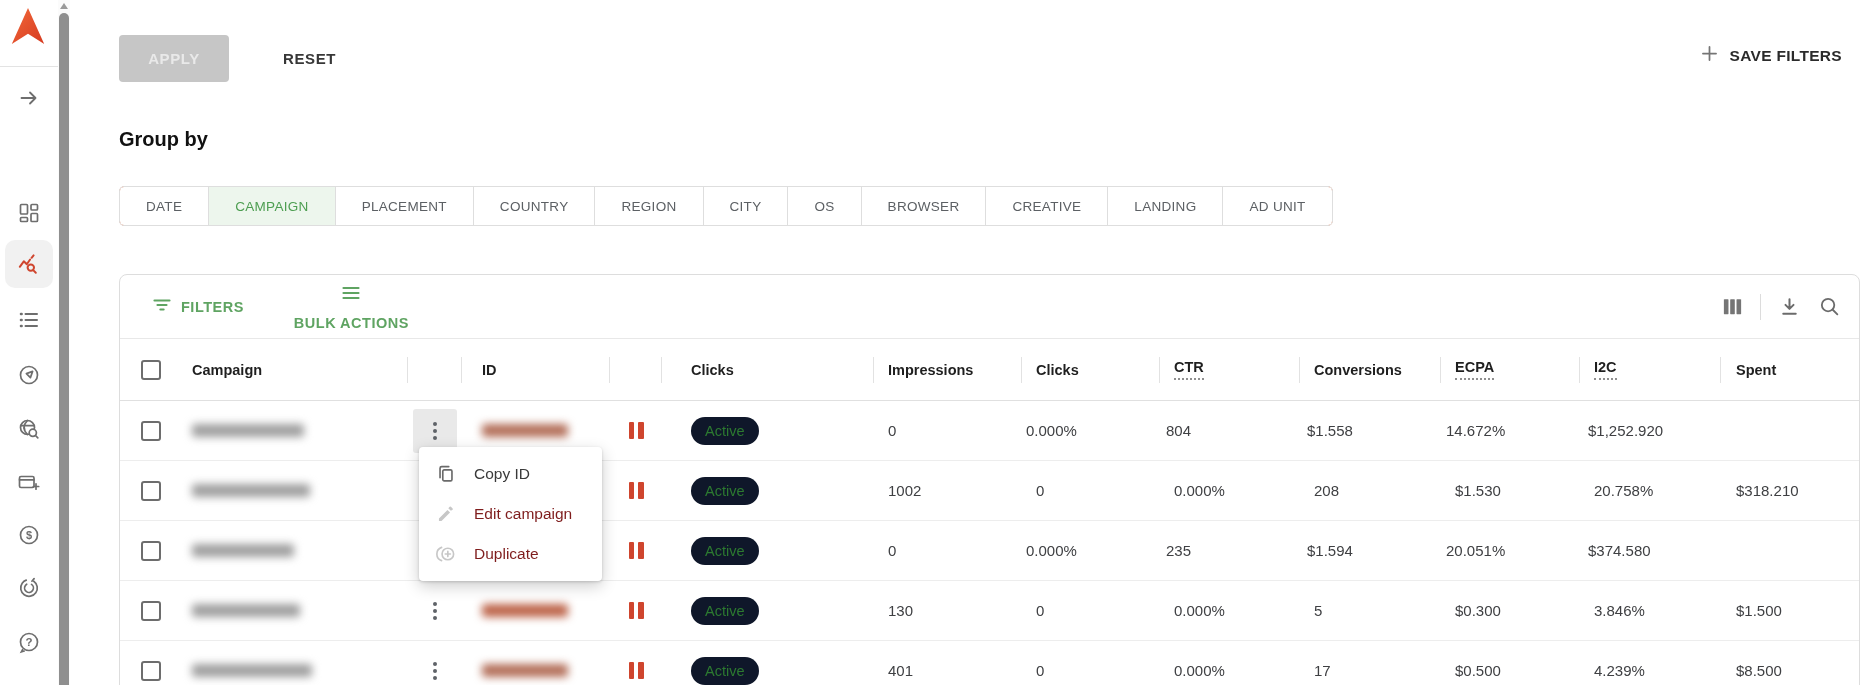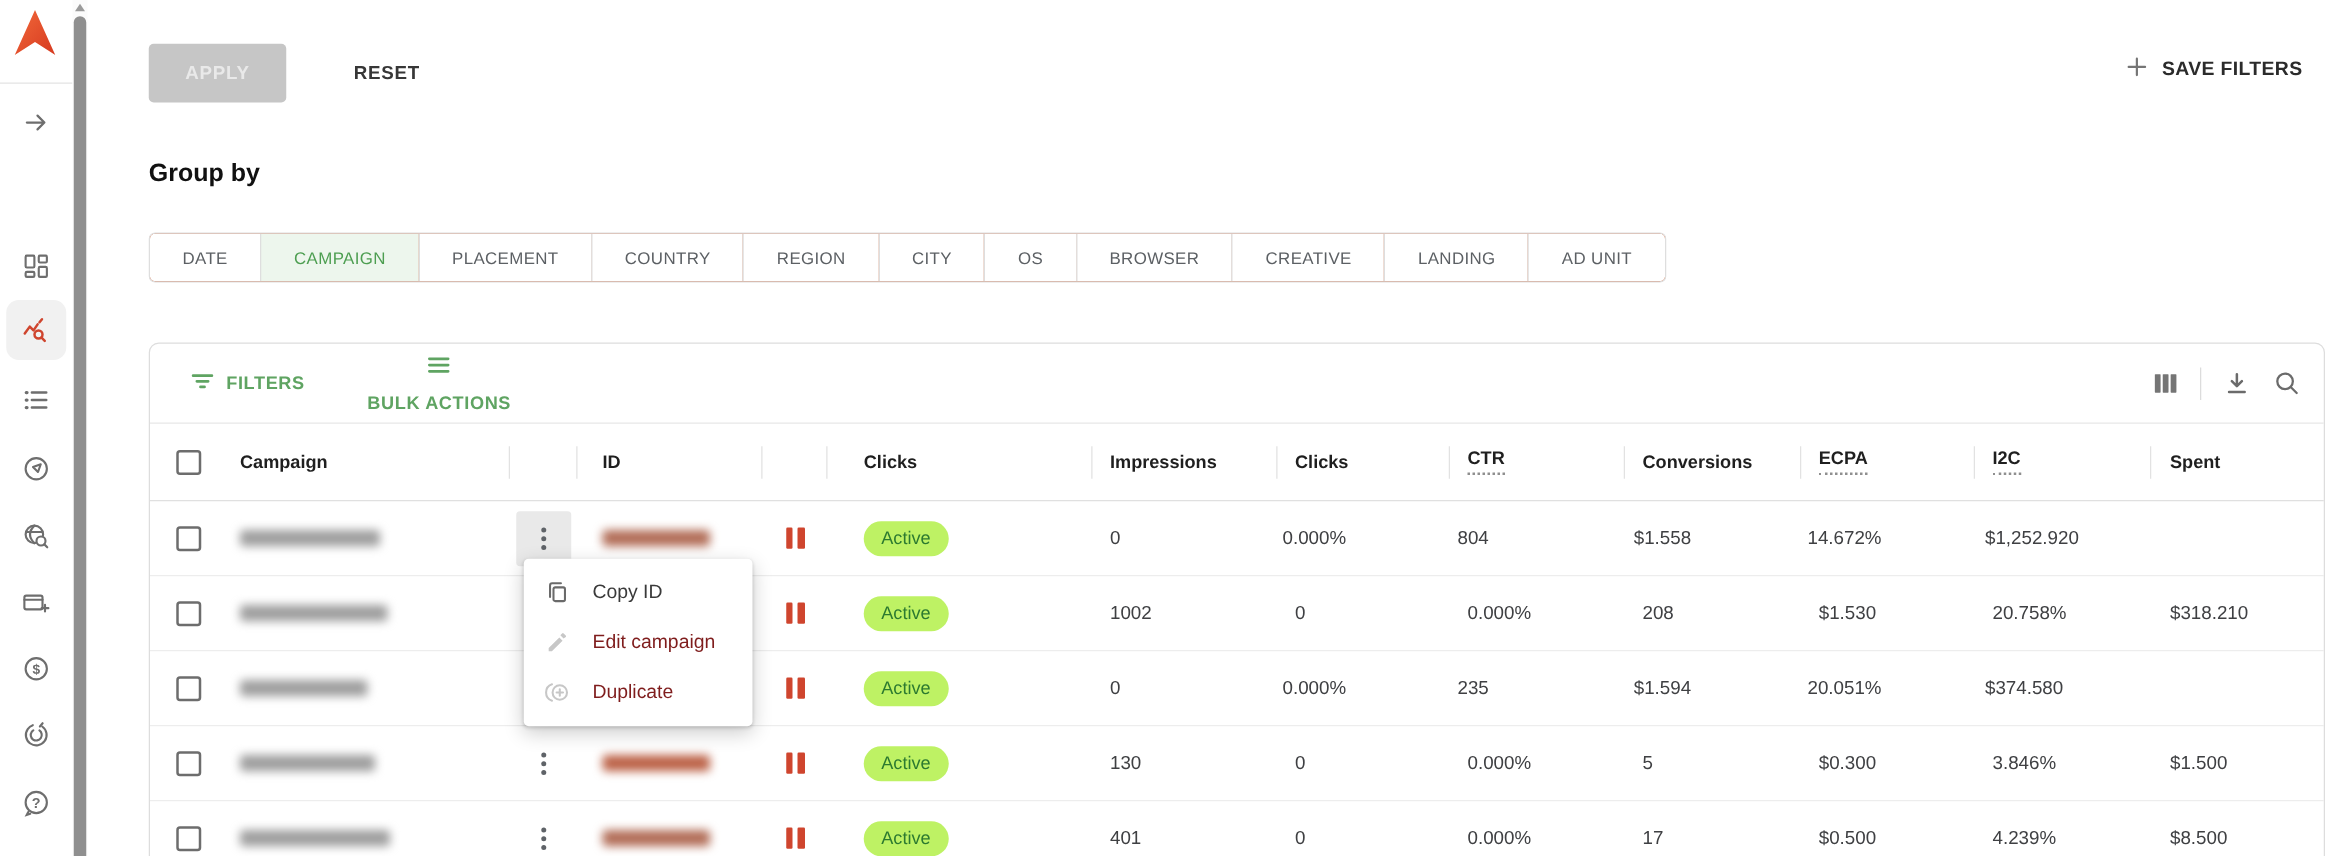--- a/index.html
+++ b/index.html
@@ -71,21 +71,21 @@
             border-radius:3px;background:#fff;cursor:pointer;box-sizing:border-box;}
   .kebab{width:44px;height:44px;border:none;border-radius:3px;background:transparent;cursor:pointer;
          display:flex;align-items:center;justify-content:center;}
   .kebab.pressed{background:#e9e9e9;}
   .dots{width:4px;height:4px;border-radius:50%;background:#5f6368;
         box-shadow:0 -7px 0 #5f6368,0 7px 0 #5f6368;}
   .pause{position:relative;width:15px;height:17px;cursor:pointer;}
   .pause::before,.pause::after{content:'';position:absolute;top:0;width:5.2px;height:17px;
         background:#cf452e;border-radius:1px;}
   .pause::before{left:0;} .pause::after{right:0;}
-  .badge{background:#bef264;color:#2c7a30;font-size:14.5px;padding:6px 14px;border-radius:16px;}
+  .badge{background:#0f172a;color:#2c7a30;font-size:14.5px;padding:6px 14px;border-radius:16px;}
 
   .bname{width:120px;height:13px;border-radius:3px;background:#9e9e9e;filter:blur(4px);}
   .bid{width:86px;height:13px;border-radius:3px;background:#b26d57;filter:blur(4px);}
   .tr:nth-of-type(3) .bname{width:112px;} .tr:nth-of-type(4) .bname{width:118px;}
   .tr:nth-of-type(5) .bname{width:102px;} .tr:nth-of-type(6) .bname{width:108px;}
   .tr:nth-of-type(5) .bid,.tr:nth-of-type(6) .bid{background:#bc6247;}
 
   
   .context-menu{position:absolute;left:299px;top:172px;width:183px;background:#fff;border-radius:4px;
         box-shadow:0 1px 3px rgba(0,0,0,.16),0 5px 16px rgba(0,0,0,.2);padding:7px 0;z-index:9;}

